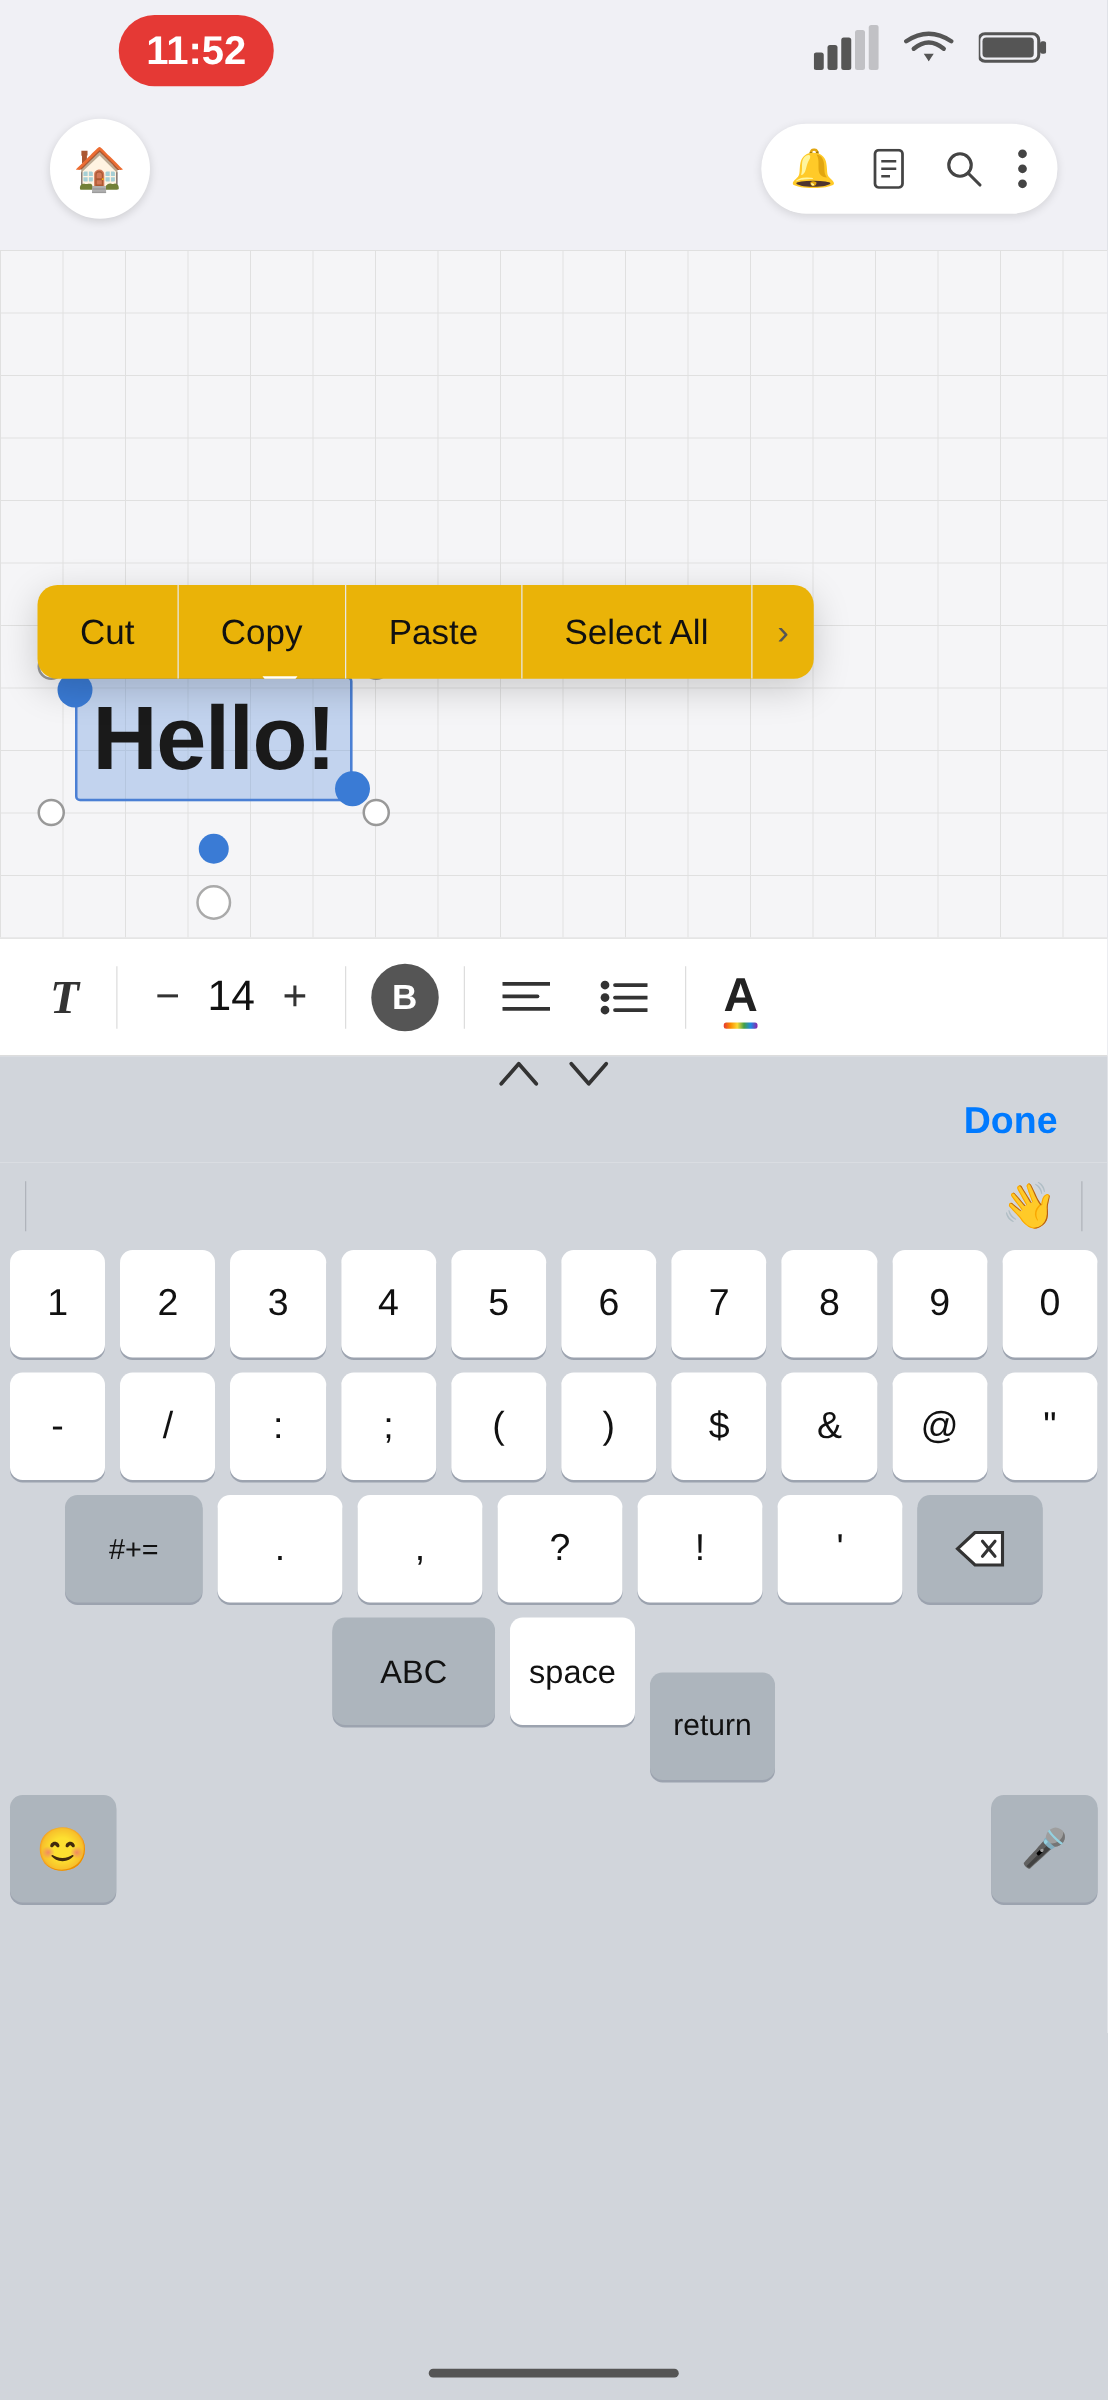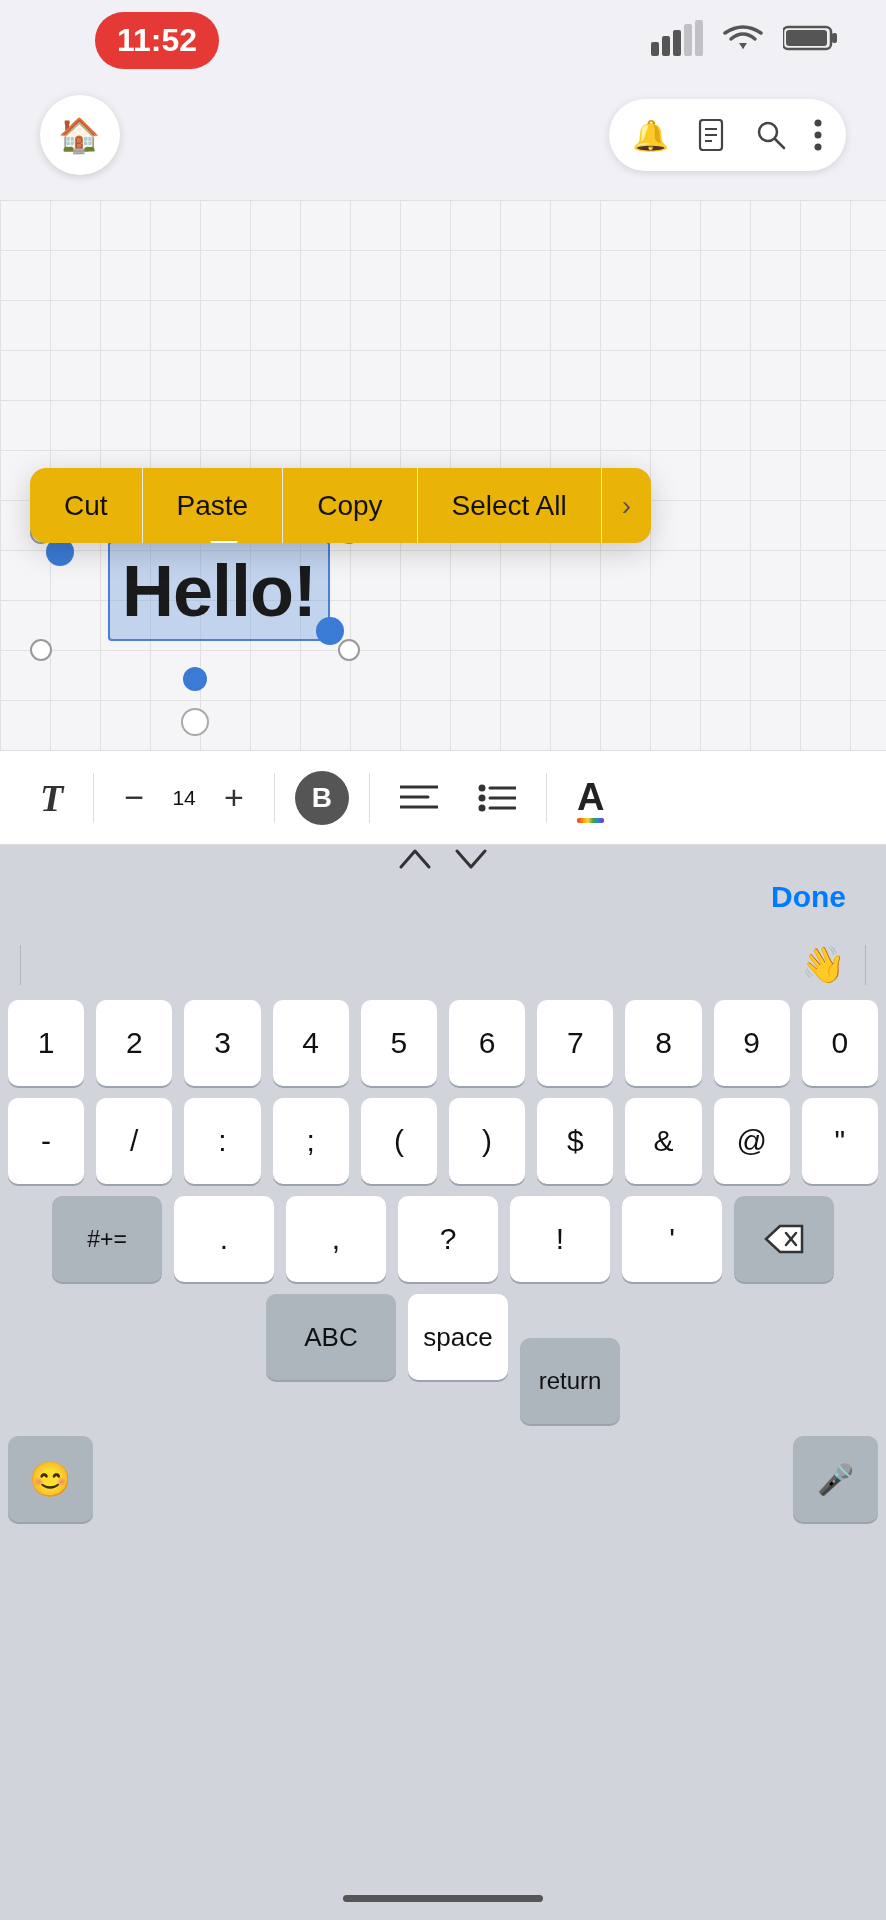--- a/index.html
+++ b/index.html
@@ -177,21 +177,20 @@
     .text-selected {
       font-size: 72px;
       font-weight: 700;
       color: #1a1a1a;
       background: rgba(100, 150, 220, 0.35);
       padding: 8px 12px;
       border: 2.5px solid #4a7fd4;
       border-radius: 4px;
       line-height: 1.1;
       letter-spacing: -1px;
-      margin-left: 48px;
     }
 
     
     .handle {
       position: absolute;
       width: 22px;
       height: 22px;
       background: white;
       border: 2px solid #999;
       border-radius: 50%;
@@ -280,25 +279,24 @@
       display: flex;
       align-items: center;
       padding: 0 10px;
     }
     .fmt-size-group {
       display: flex;
       align-items: center;
       gap: 12px;
     }
     .fmt-size-num {
-      font-size: 21px;
+      font-size: 34px;
       font-weight: 500;
       color: #111;
       min-width: 36px;
-      text-align: center;
     }
     .fmt-bold-circle {
       width: 54px;
       height: 54px;
       border-radius: 50%;
       background: #555;
       display: flex;
       align-items: center;
       justify-content: center;
       color: white;
@@ -523,22 +521,22 @@
       </svg>
     </button>
   </div>
 </div>
 
 <div class="canvas-area">
   <div class="canvas-grid"></div>
 
   <div class="context-menu">
     <div class="context-menu-item">Cut</div>
+    <div class="context-menu-item">Copy</div>
     <div class="context-menu-item">Paste</div>
-    <div class="context-menu-item">Copy</div>
     <div class="context-menu-item">Select All</div>
     <div class="context-menu-arrow">›</div>
   </div>
 
   <div class="text-element-wrapper">
     <div class="text-element">
       
       <div class="handle-blue-tl"></div>
       
       <div class="handle-blue-br"></div>

